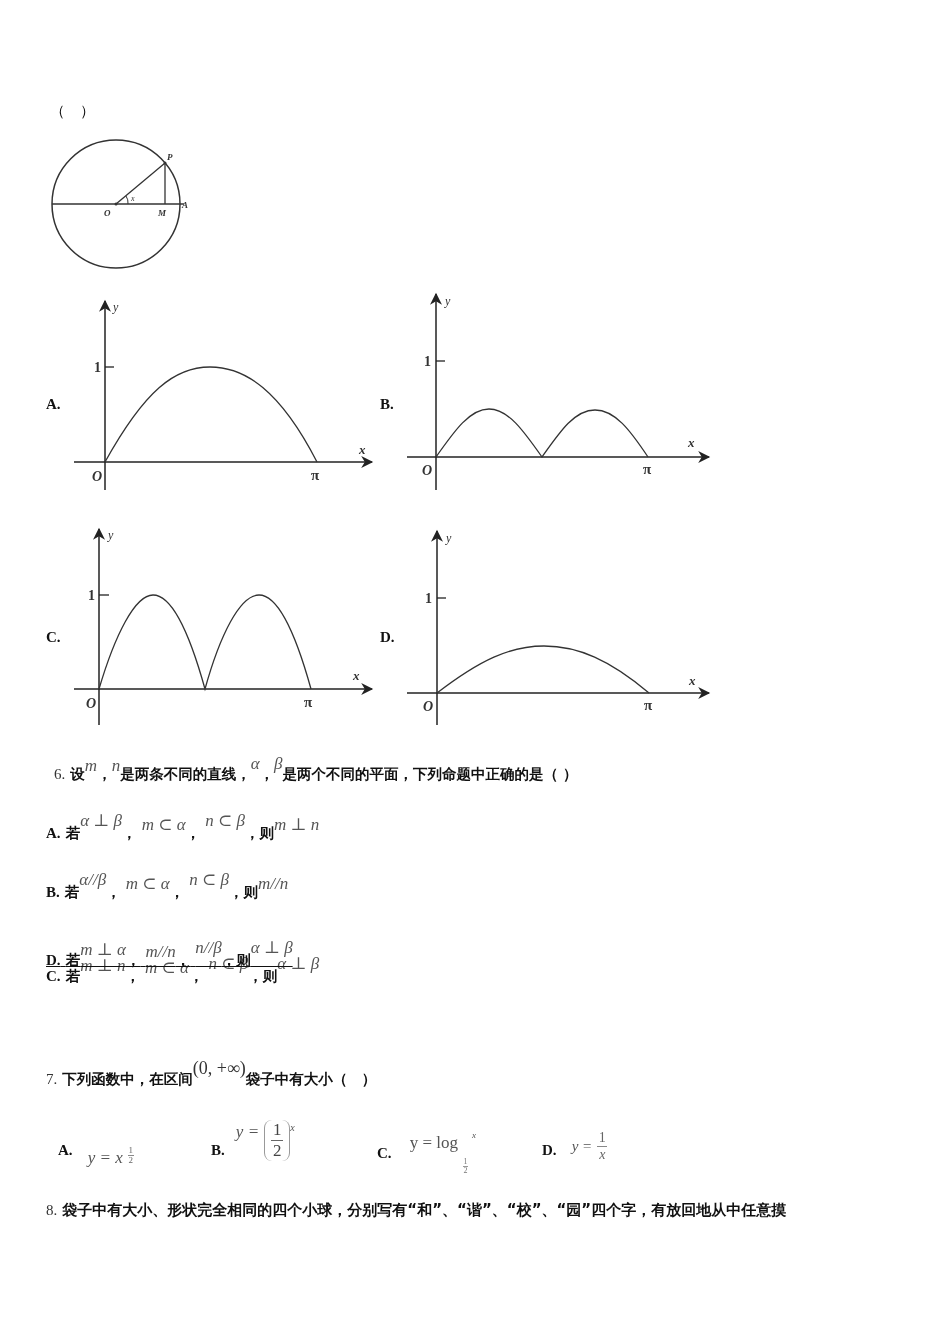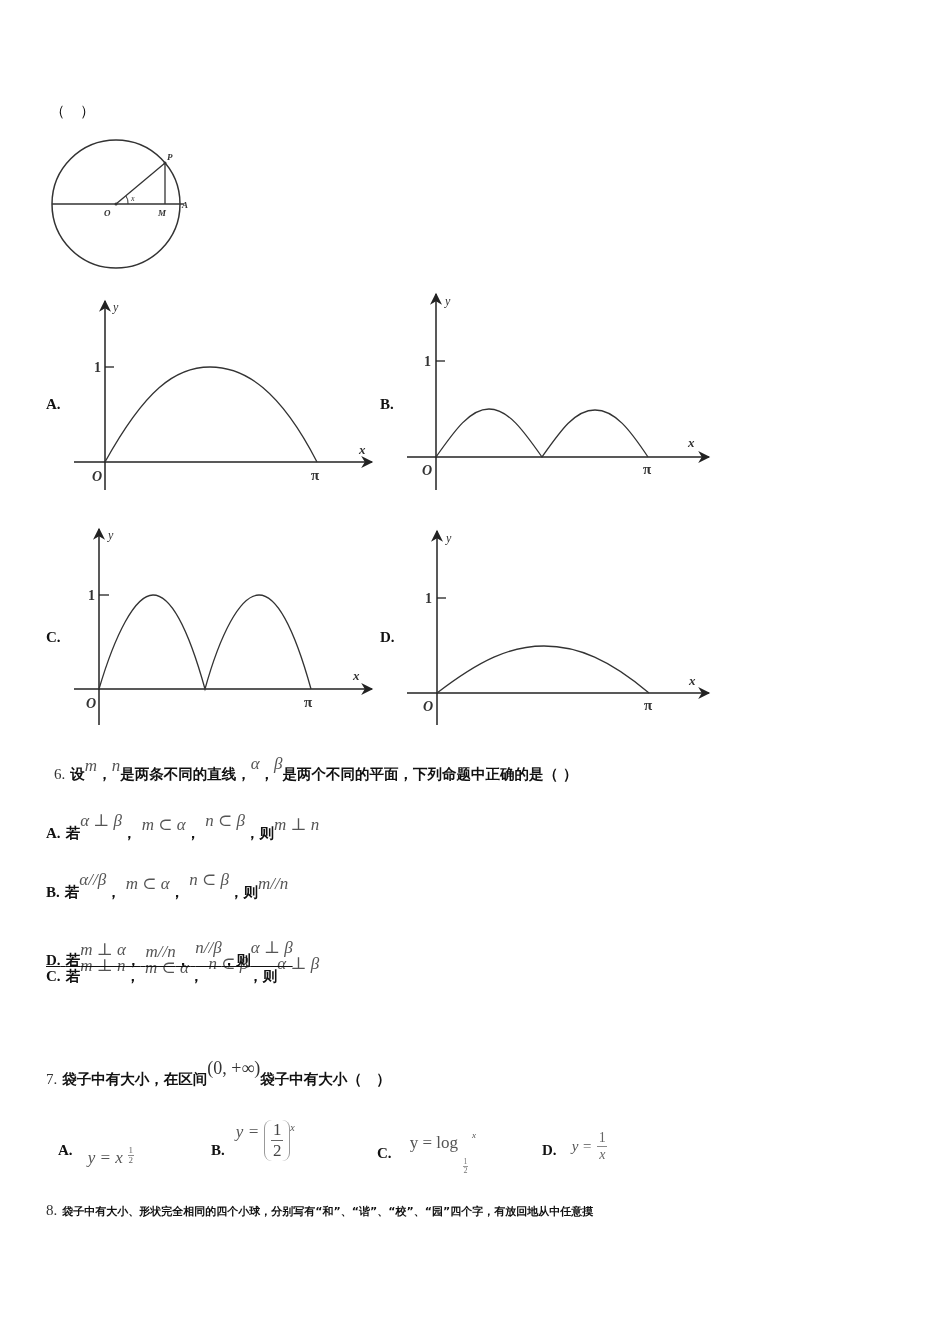--- a/index.html
+++ b/index.html
@@ -116,21 +116,21 @@
 </div>
 <div class="abs" style="left:46px;top:949px;white-space:nowrap;text-decoration:underline;">
   <span class="optlabel">D.</span>
   <span class="cn">若</span><span class="math" style="position:relative;top:-10px;">m ⊥ α</span><span class="cn">，</span>
   <span class="math" style="position:relative;top:-8px;">m//n</span><span class="cn">，</span>
   <span class="math" style="position:relative;top:-12px;">n//β</span><span class="cn">，则</span><span class="math" style="position:relative;top:-12px;">α ⊥ β</span>
 </div>
 
 <div class="abs" style="left:46px;top:1068px;white-space:nowrap;">
   <span class="qnum">7.</span>
-  <span class="cn">袋子中有大小，在区间</span><span class="serif" style="position:relative;top:-10px;font-size:18px;color:#333;">(0, +∞)</span><span class="cn">袋子中有大小（　）</span>
+  <span class="cn">下列函数中，在区间</span><span class="serif" style="position:relative;top:-10px;font-size:18px;color:#333;">(0, +∞)</span><span class="cn">袋子中有大小（　）</span>
 </div>
 
 <div class="abs" style="left:58px;top:1140px;white-space:nowrap;">
   <span class="optlabel">A.</span>
   <span class="math" style="position:relative;top:8px;margin-left:10px;">y = x</span>
   <span style="display:inline-flex;flex-direction:column;align-items:center;font-family:'Liberation Serif',serif;font-size:9px;color:#666;position:relative;top:-2px;line-height:9px;">
     <span>1</span>
       <span style="border-top:1px solid #888;width:6px;"></span>
       <span>2</span>
   </span>
@@ -163,14 +163,14 @@
   <span class="math" style="font-size:15px;margin-left:10px;">y =</span>
   <span style="display:inline-flex;flex-direction:column;align-items:center;font-family:'Liberation Serif',serif;font-size:14px;color:#666;vertical-align:middle;line-height:16px;">
     <span>1</span>
       <span style="border-top:1px solid #888;width:10px;"></span>
       <span style="font-style:italic;">x</span>
   </span>
 </div>
 
 <div class="abs" style="left:46px;top:1200px;white-space:nowrap;">
   <span class="qnum">8.</span>
-  <span class="cn" style="font-size:11px;">袋子中有大小、形状完全相同的四个小球，分别写有“和”、“谐”、“校”、“园”四个字，有放回地从中任意摸</span>
+  <span class="cn" style="font-size:15px;">袋子中有大小、形状完全相同的四个小球，分别写有“和”、“谐”、“校”、“园”四个字，有放回地从中任意摸</span>
 </div>
 
 </body></html>

